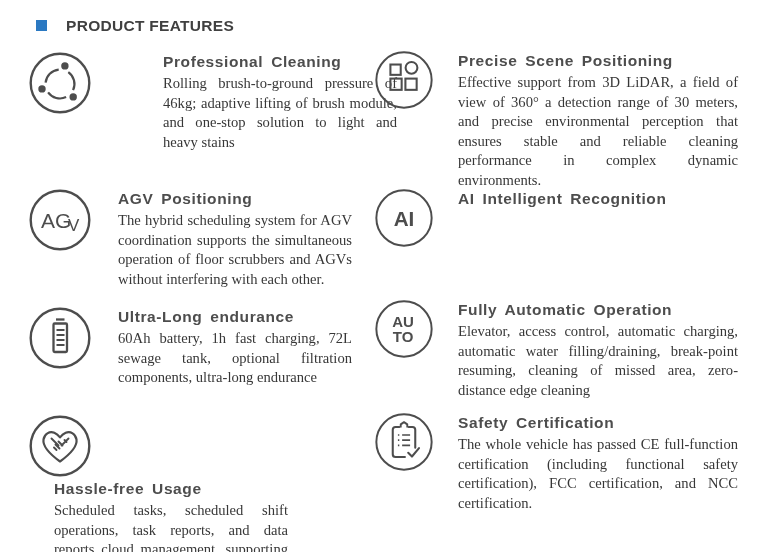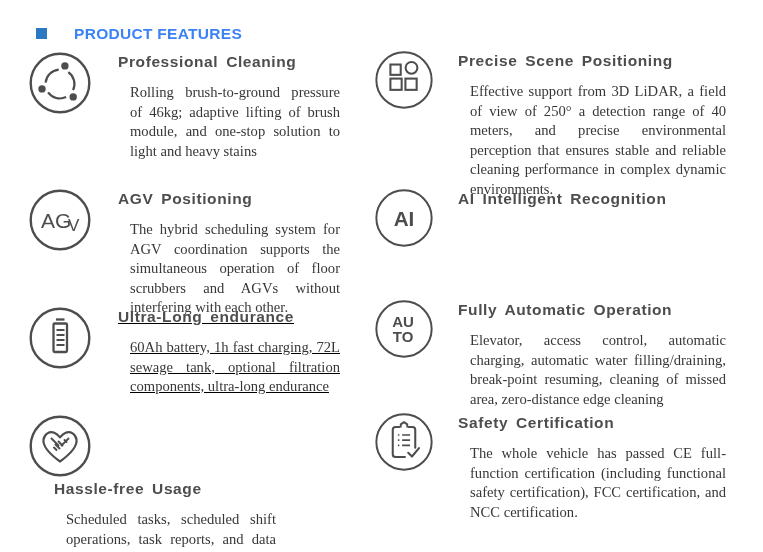--- a/index.html
+++ b/index.html
@@ -4,51 +4,51 @@
 <style>
   html,body{margin:0;padding:0;}
   body{
     width:763px;height:552px;position:relative;background:#ffffff;
     font-family:"Liberation Sans",sans-serif;overflow:hidden;
   }
   .page{position:absolute;inset:0;}
   .header{position:absolute;top:13px;left:36px;display:flex;align-items:center;}
   .header .bullet{width:11px;height:11px;background:#2b79c2;margin-right:15px;margin-top:-2px;}
   .header h1{
-    margin:12px;font:700 15.5px "Liberation Sans",sans-serif;color:#3b82f6;
+    margin:4px;font:700 15.5px "Liberation Sans",sans-serif;color:#404040;
     letter-spacing:.3px;
   }
   .feature{position:absolute;display:flex;align-items:flex-start;}
   .icon-wrap{flex:0 0 auto;}
   .icon-wrap svg{display:block;}
   .ftext{padding-top:2px;}
   .col-left .ftext{width:234px;margin-left:26px;}
   .col-right .ftext{width:280px;margin-left:24px;}
   .f-title{
     margin:0 0 3px 0;font:700 15.5px "Liberation Sans",sans-serif;color:#4d4d4d;
     letter-spacing:.6px;word-spacing:3px;
   }
   .f-body{
-    margin:12px;font:14.6px/19.5px "Liberation Serif",serif;color:#373737;
+    margin:0;font:14.6px/19.5px "Liberation Serif",serif;color:#373737;
     text-align:justify;
   }
   .stroke{fill:none;stroke:#4d4d4d;}
   .badge-text{fill:#4d4d4d;font-family:"Liberation Sans",sans-serif;}
 </style>
 </head>
 <body>
 
 <div class="page">
 
   <div class="header">
     <div class="bullet"></div>
     <h1>PRODUCT FEATURES</h1>
   </div>
 
-  <div class="feature col-left" style="left:28px;top:51px;">
+  <div class="feature col-left" style="left:28px;top:51px;gap:45px;">
     <div class="icon-wrap">
       <svg width="64" height="64" viewBox="0 0 64 64">
         <circle class="stroke" cx="32" cy="32" r="29.3" stroke-width="2.4"></circle>
         <path class="stroke" stroke-width="2.2" d="M40.3 21.1 A14.5 14.5 0 0 1 45.1 39.1"></path>
         <path class="stroke" stroke-width="2.2" d="M38.1 46.1 A14.5 14.5 0 0 1 20.1 41.3"></path>
         <path class="stroke" stroke-width="2.2" d="M17.6 31.7 A14.5 14.5 0 0 1 30.7 18.6"></path>
         <circle cx="36.9" cy="14.9" r="3.7" fill="#4d4d4d"></circle>
         <circle cx="14.0" cy="37.9" r="3.7" fill="#4d4d4d"></circle>
         <circle cx="45.2" cy="45.9" r="3.7" fill="#4d4d4d"></circle>
       </svg>
@@ -66,21 +66,21 @@
         <text class="badge-text" x="13" y="40" font-size="21">AG</text>
         <text class="badge-text" x="40" y="43" font-size="17">V</text>
       </svg>
     </div>
     <div class="ftext">
       <h3 class="f-title">AGV Positioning</h3>
       <p class="f-body">The hybrid scheduling system for AGV coordination supports the simultaneous operation of floor scrubbers and AGVs without interfering with each other.</p>
     </div>
   </div>
 
-  <div class="feature col-left" style="left:28px;top:306px;text-decoration:underline;">
+  <div class="feature col-left" style="left:28px;top:306px;">
     <div class="icon-wrap">
       <svg width="64" height="64" viewBox="0 0 64 64">
         <circle class="stroke" cx="32" cy="32" r="29.3" stroke-width="2.4"></circle>
         <path class="stroke" stroke-width="2.3" d="M28 13.5 H36.5"></path>
         <rect class="stroke" x="25.5" y="17.5" width="13.5" height="28.5" rx="1.2" stroke-width="2.3"></rect>
         <path class="stroke" stroke-width="1.9" d="M28.5 24 H36.5 M28.5 29 H36.5 M28.5 34 H36.5 M28.5 39 H36.5"></path>
       </svg>
     </div>
     <div class="ftext">
       <h3 class="f-title">Ultra-Long endurance</h3>
@@ -107,21 +107,21 @@
       <svg width="60" height="60" viewBox="0 0 64 64">
         <circle class="stroke" cx="32" cy="32" r="29.5" stroke-width="2.1"></circle>
         <rect class="stroke" x="17.5" y="15.5" width="11" height="11" stroke-width="2.2"></rect>
         <circle class="stroke" cx="40" cy="19" r="6.3" stroke-width="2.2"></circle>
         <rect class="stroke" x="17.5" y="30.5" width="12" height="12" stroke-width="2.2"></rect>
         <rect class="stroke" x="33.5" y="30.5" width="12" height="12" stroke-width="2.2"></rect>
       </svg>
     </div>
     <div class="ftext">
       <h3 class="f-title">Precise Scene Positioning</h3>
-      <p class="f-body">Effective support from 3D LiDAR, a field of view of 250° a detection range of 40 meters, and precise environmental perception that ensures stable and reliable cleaning performance in complex dynamic environments.</p>
+      <p class="f-body">Effective support from 3D LiDAR, a field of view of 360° a detection range of 30 meters, and precise environmental perception that ensures stable and reliable cleaning performance in complex dynamic environments.</p>
     </div>
   </div>
 
   <div class="feature col-right" style="left:374px;top:188px;">
     <div class="icon-wrap">
       <svg width="60" height="60" viewBox="0 0 64 64">
         <circle class="stroke" cx="32" cy="32" r="29.5" stroke-width="2.1"></circle>
         <text class="badge-text" x="32" y="40" font-size="22" font-weight="600" text-anchor="middle">AI</text>
       </svg>
     </div>

